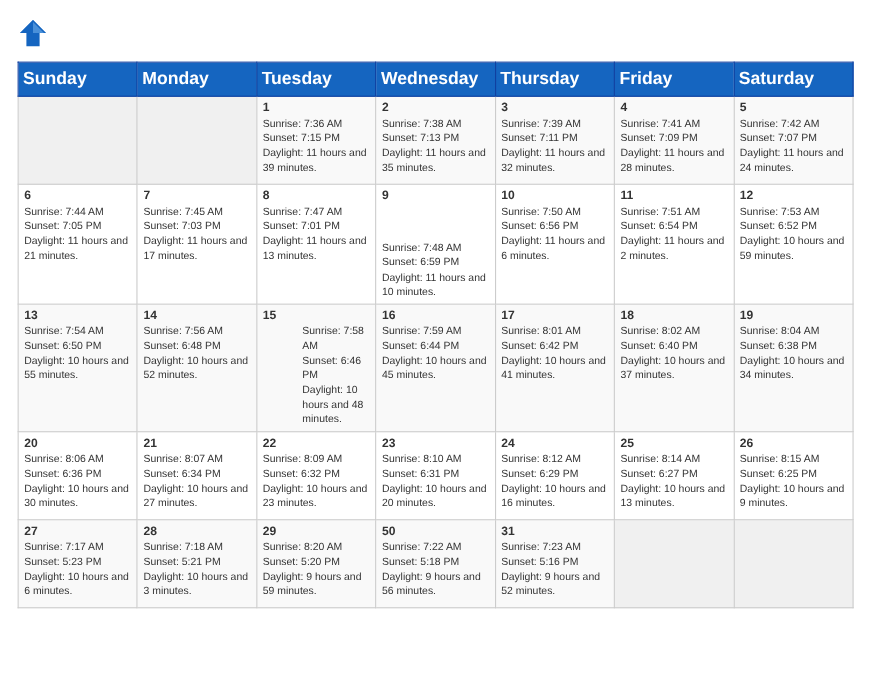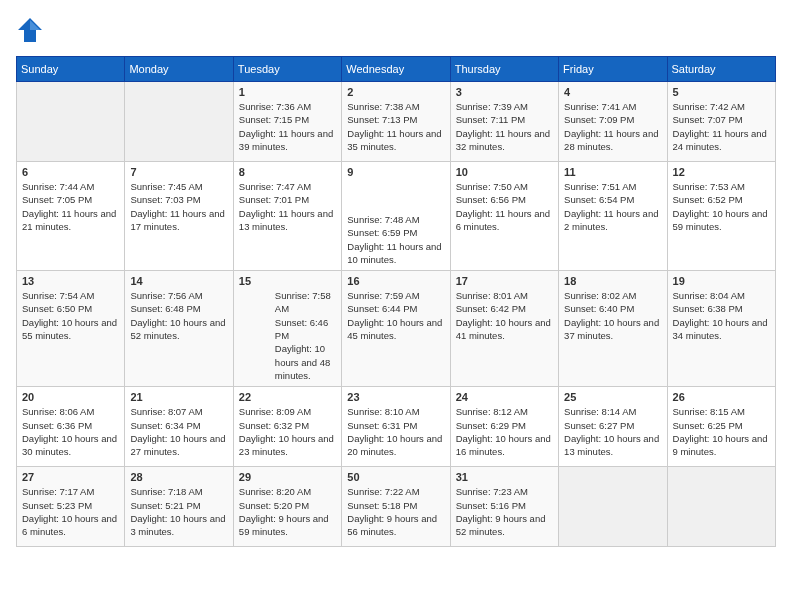--- a/index.html
+++ b/index.html
@@ -46,22 +46,22 @@
       color: #555;
     }
     table {
       width: 100%;
       border-collapse: collapse;
       table-layout: fixed;
     }
     thead th {
       background-color: #1565c0;
       color: #fff;
-      font-size: 11px;
-      font-weight: normal;
+      font-size: 16px;
+      font-weight: bold;
       padding: 6px 4px;
       text-align: left;
       border: 1px solid #1040a0;
     }
     tbody td {
       border: 1px solid #ccc;
       vertical-align: top;
       padding: 4px 5px;
       height: 80px;
       font-size: 10px;

